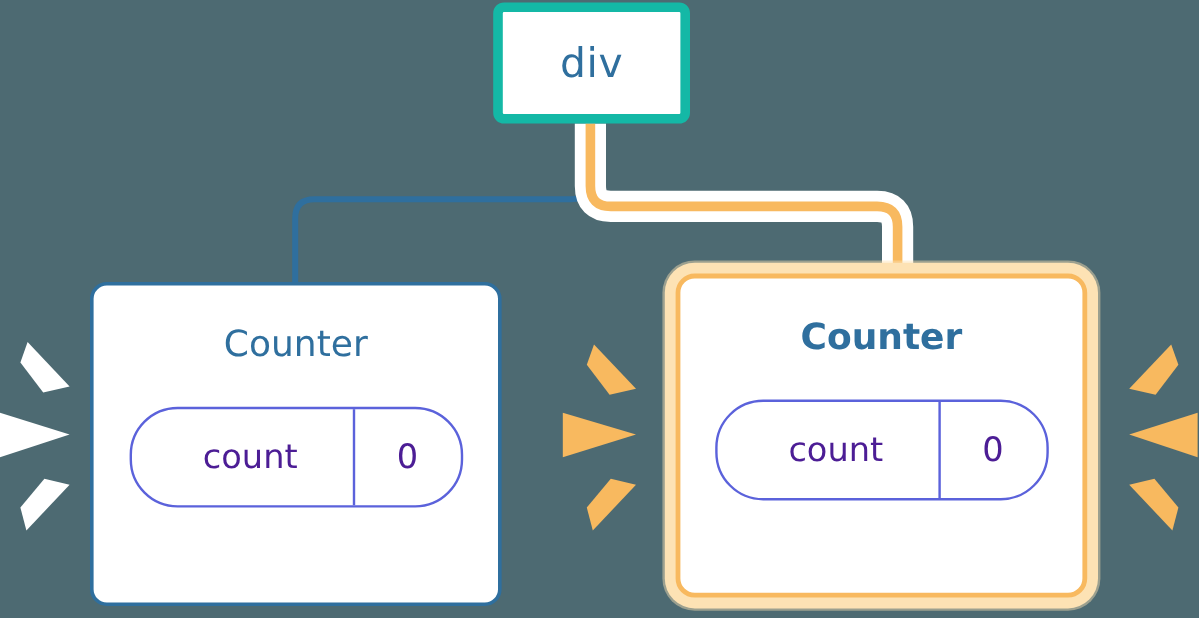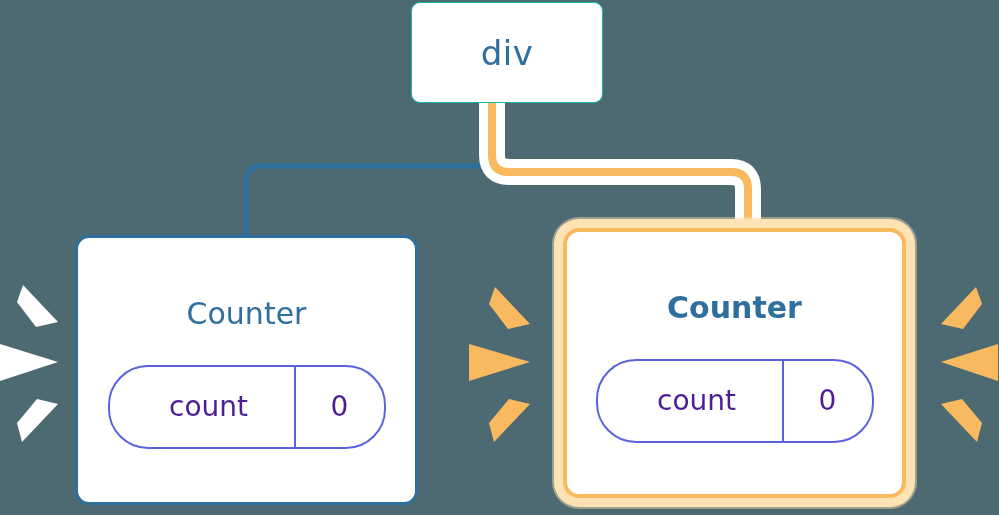--- a/index.html
+++ b/index.html
@@ -33,38 +33,38 @@
     background: #ffffff;
     box-sizing: border-box;
     display: flex;
     flex-direction: column;
     align-items: center;
   }
 
   .node-div {
     left: 411px;
     top: 2px;
-    width: 192px;
+    width: 164px;
     height: 101px;
-    border: 1px solid #14b8a6;
+    border: 8px solid #14b8a6;
     border-radius: 9px;
     justify-content: center;
   }
   .node-div .node-title {
     font-size: 34px;
     color: #2f6f9e;
     letter-spacing: 0.5px;
   }
 
   .node-counter {
     width: 343px;
     height: 270px;
     border: 3px solid #2f6f9e;
     border-radius: 14px;
-    padding-top: 61px;
+    padding-top: 35px;
   }
   .node-counter-left {
     left: 75px;
     top: 235px;
   }
 
   
   .node-counter-right {
     left: 563px;
     top: 228px;

